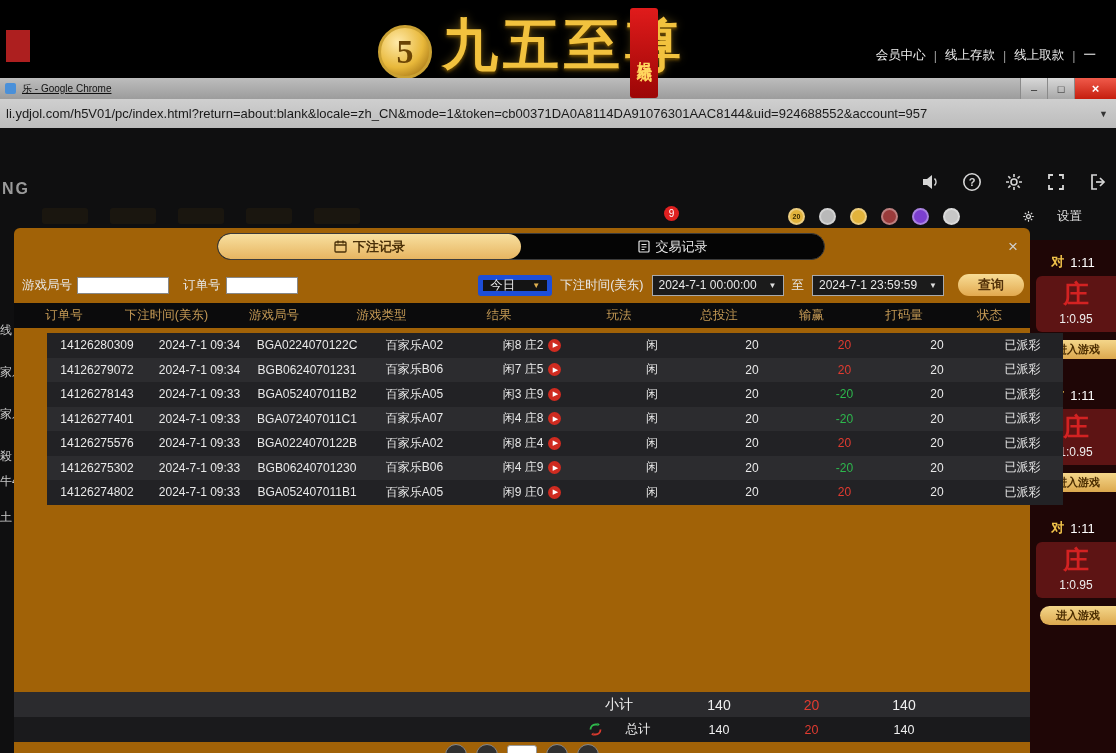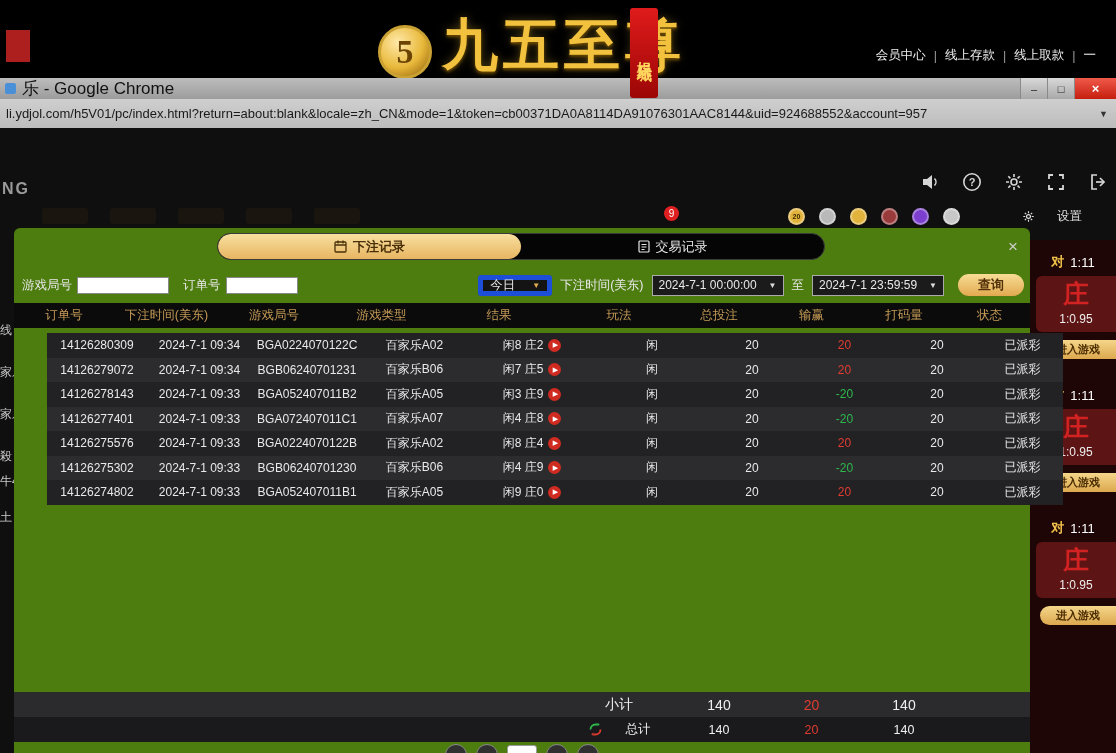--- a/index.html
+++ b/index.html
@@ -24,21 +24,21 @@
     font-size:15px; font-weight:bold; display:flex; align-items:center; justify-content:center; }
   .topbar-links { position:absolute; right:12px; top:47px; display:flex; align-items:center;
     color:#eee; font-size:12.5px; }
   .topbar-links .toplink { padding:0 8px; cursor:pointer; }
   .topbar-links .sep { color:#9a9a9a; }
 
   
   .titlebar { position:absolute; top:78px; left:0; width:100%; height:21px; z-index:50;
     background:linear-gradient(#bdbdbd,#9c9c9c); display:flex; align-items:center; }
   .favicon { width:11px; height:11px; margin-left:5px; background:#4a90d9; border-radius:2px; }
-  .win-title { font-size:17px; color:#111; margin-left:6px; }
+  .win-title { font-size:10px; color:#111; margin-left:6px;text-decoration:underline; }
   .win-controls { margin-left:auto; display:flex; height:100%; }
   .win-btn { width:27px; height:100%; display:flex; align-items:center; justify-content:center;
     font-size:11px; color:#222; background:linear-gradient(#d8d8d8,#a8a8a8);
     border-left:1px solid #8a8a8a; cursor:pointer; }
   .win-btn.close { width:42px; background:linear-gradient(#f05a4a,#c51e0e); color:#fff;
     font-size:13px; font-weight:bold; }
   .urlbar { position:absolute; top:99px; left:0; width:100%; height:29px; z-index:40;
     background:linear-gradient(#cfcfcf,#bcbcbc); display:flex; align-items:center; }
   .url-text { font-size:13px; color:#1a1a1a; margin-left:6px; white-space:nowrap; overflow:hidden; flex:1; }
   .url-caret { margin:0 8px; font-size:9px; color:#333; }
@@ -78,21 +78,21 @@
     display:flex; flex-direction:column; align-items:center; justify-content:center; cursor:pointer; }
   .rcard-main { color:#d32222; font-size:26px; font-weight:bold; line-height:1;
     font-family:"Liberation Serif",serif; }
   .rcard-main-odds { color:#eee; font-size:12px; margin-top:4px; }
   .rcard-btn { margin:8px 0 0 10px; width:76px; height:19px; border-radius:10px 0 0 10px;
     background:linear-gradient(#f4d68a,#dca84e); color:#4a2c00; font-size:11px; font-weight:bold;
     display:flex; align-items:center; justify-content:center; cursor:pointer; }
 
   
   .modal { position:absolute; left:14px; top:100px; width:1016px; height:525px; z-index:30;
-    background:#4d7c0f; border-radius:6px 6px 0 0; }
+    background:#a16207; border-radius:6px 6px 0 0; }
   .tabs { position:absolute; left:203px; top:5px; width:608px; height:27px; background:#050505;
     border:1px solid #3c3c3c; border-radius:15px; display:flex; overflow:hidden; }
   .tab { flex:1; display:flex; align-items:center; justify-content:center; gap:6px;
     color:#e8e8e8; font-size:13px; position:relative; cursor:pointer; }
   .tab.active { background:linear-gradient(#f8e0a0,#e7b561); border-radius:15px;
     color:#4a3008; font-weight:bold; }
   .tab:not(.active):not(:last-child)::after { content:""; position:absolute; right:0; top:6px;
     bottom:6px; width:1px; background:#3c3c3c; }
   .modal-close { position:absolute; right:12px; top:10px; color:#cfcfcf; font-size:17px;
     line-height:1; cursor:pointer; }

